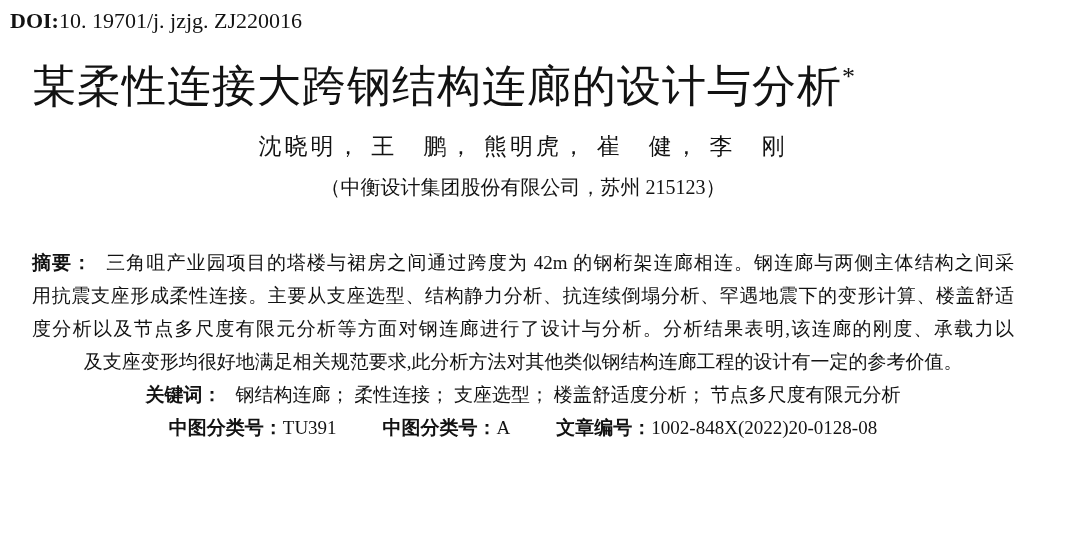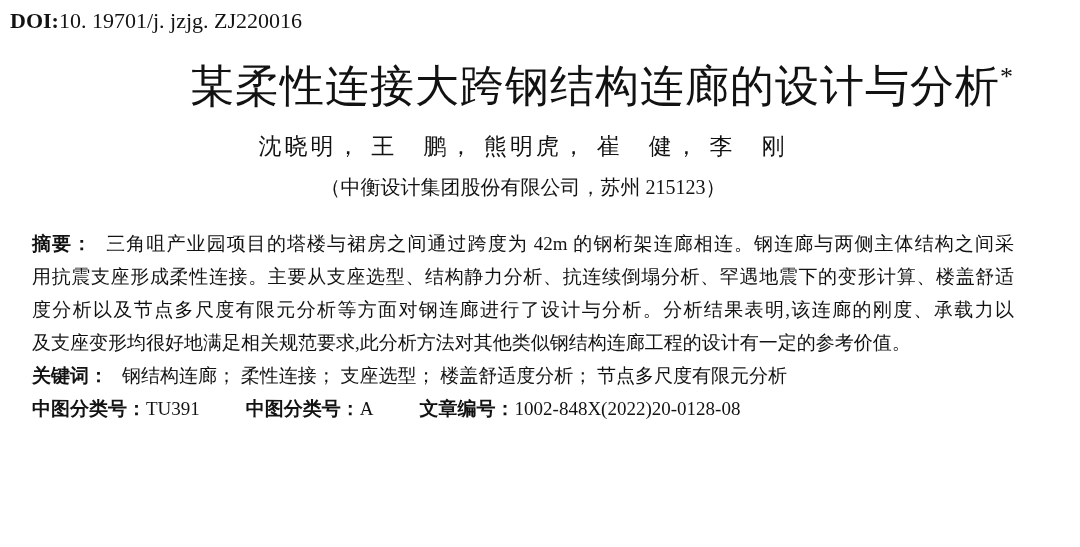--- a/index.html
+++ b/index.html
@@ -21,21 +21,21 @@
   }
   .doi-line {
     margin-left: -22px;
     font-size: 22px;
     line-height: 26px;
     white-space: nowrap;
   }
   .doi-label { font-weight: 700; }
   .paper-title {
     margin: 24px 0 0 0;
-    text-align: right;
+    text-align: left;
     font-size: 44px;
     line-height: 57px;
     font-weight: 400;
     letter-spacing: 1px;
     white-space: nowrap;
   }
   .paper-title sup {
     font-size: 26px;
     vertical-align: super;
     line-height: 0;
@@ -49,25 +49,25 @@
     white-space: nowrap;
   }
   .affiliation-line {
     margin-top: 12px;
     text-align: center;
     font-size: 20px;
     line-height: 27px;
     white-space: nowrap;
   }
   .body-block {
-    margin-top: 26px;
+    margin-top: 45px;
     font-size: 19px;
     line-height: 33px;
   }
-  .body-block p { margin: 0; }
+  .body-block p { margin: 0; text-align: center; }
   .hei {
     font-family: "Liberation Sans", "DejaVu Sans", sans-serif;
     font-weight: 700;
   }
   .jline {
     text-align: justify;
     text-align-last: justify;
   }
   .label-gap { margin-right: 14px; }
   .meta-gap { display: inline-block; width: 46px; }

